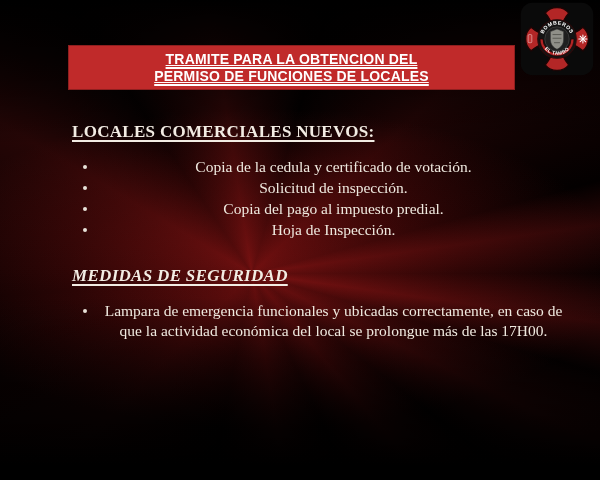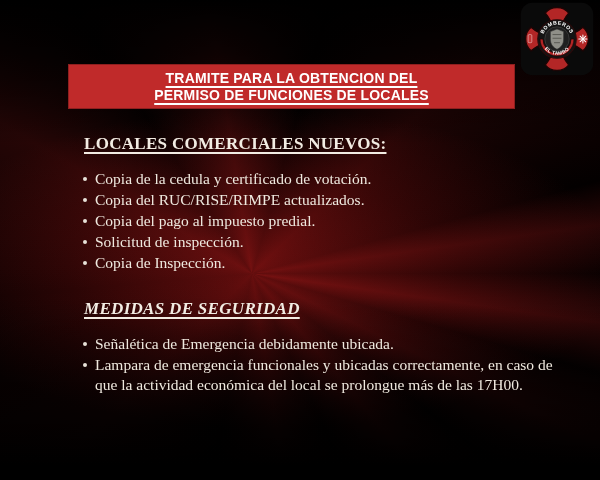--- a/index.html
+++ b/index.html
@@ -13,37 +13,37 @@
         rgba(165,26,26,.30) 23deg, rgba(60,8,8,.04) 31deg, rgba(150,24,24,.22) 41deg,
         rgba(0,0,0,0) 53deg, rgba(140,20,20,.24) 65deg, rgba(0,0,0,0) 80deg,
         rgba(150,22,22,.18) 96deg, rgba(0,0,0,0) 116deg, rgba(140,20,20,.15) 150deg,
         rgba(0,0,0,0) 190deg, rgba(150,24,24,.24) 226deg, rgba(40,6,6,.05) 251deg,
         rgba(165,26,26,.28) 276deg, rgba(0,0,0,0) 301deg, rgba(150,22,22,.22) 331deg,
         rgba(150,24,24,0) 360deg),
       radial-gradient(ellipse 78% 44% at 44% 56%, rgba(118,16,16,.85) 0%, rgba(82,10,10,.5) 42%, rgba(18,2,2,0) 76%);
     font-family:"Liberation Serif", serif;
   }
   .banner{
-    position:absolute;left:68px;top:64px;width:447px;height:45px;
+    position:absolute;left:68px;top:45px;width:447px;height:45px;
     background:#c02a2a;border:1px solid #8f1f1f;box-sizing:border-box;
     display:flex;flex-direction:column;align-items:center;justify-content:center;
     font-family:"Liberation Sans", sans-serif;font-weight:700;font-size:14px;
-    color:#ffffff;line-height:17px;letter-spacing:.2px;
+    color:#ffffff;line-height:17px;letter-spacing:.2px;text-decoration:underline;
   }
   .banner .bline{text-decoration:underline;text-underline-offset:3px;text-decoration-thickness:1.5px;white-space:nowrap;}
   .badge{position:absolute;top:2px;right:6px;width:74px;height:74px;}
   .content{position:absolute;left:72px;top:122px;width:500px;color:#efe9df;}
   h2.sect{
-    margin:12px;font-size:17px;font-weight:700;letter-spacing:.3px;
+    margin:0;font-size:17px;font-weight:700;letter-spacing:.3px;
     text-decoration:underline;text-underline-offset:3px;text-decoration-thickness:1.5px;
     font-family:"Liberation Serif", serif;color:#f2ece3;
   }
   h2.sect.second{margin-top:26px;font-style:italic;}
   ul.blist{list-style:none;margin:15px 0 0 0;padding:0;font-size:15.5px;line-height:20px;}
-  ul.blist li{position:relative;padding-left:23px;margin-bottom:1px;}
+  ul.blist li{position:relative;padding-left:23px;margin-bottom:1px;text-align:center;}
   ul.blist li::before{
     content:"";position:absolute;left:11px;top:8px;width:4px;height:4px;border-radius:50%;
     background:#e8e2d8;
   }
 </style>
 </head>
 <body>
 
 <div class="page">
 
@@ -89,26 +89,24 @@
   <div class="banner">
     <div class="bline">TRAMITE PARA LA OBTENCION DEL</div>
     <div class="bline">PERMISO DE FUNCIONES DE LOCALES</div>
   </div>
 
   <div class="content">
 
     <h2 class="sect">LOCALES COMERCIALES NUEVOS:</h2>
     <ul class="blist">
       <li><span>Copia de la cedula y certificado de votación.</span></li>
-      <li><span>Copia del RUC/RISE/RIMPE actualizados.</span></li>
+      <li><span>Solicitud de inspección.</span></li>
       <li><span>Copia del pago al impuesto predial.</span></li>
-      <li><span>Solicitud de inspección.</span></li>
-      <li><span>Copia de Inspección.</span></li>
+      <li><span>Hoja de Inspección.</span></li>
     </ul>
 
     <h2 class="sect second">MEDIDAS DE SEGURIDAD</h2>
     <ul class="blist">
-      <li><span>Señalética de Emergencia debidamente ubicada.</span></li>
       <li><span>Lampara de emergencia funcionales y ubicadas correctamente, en caso de que la actividad económica del local se prolongue más de las 17H00.</span></li>
     </ul>
 
   </div>
 </div>
 
 </body></html>

